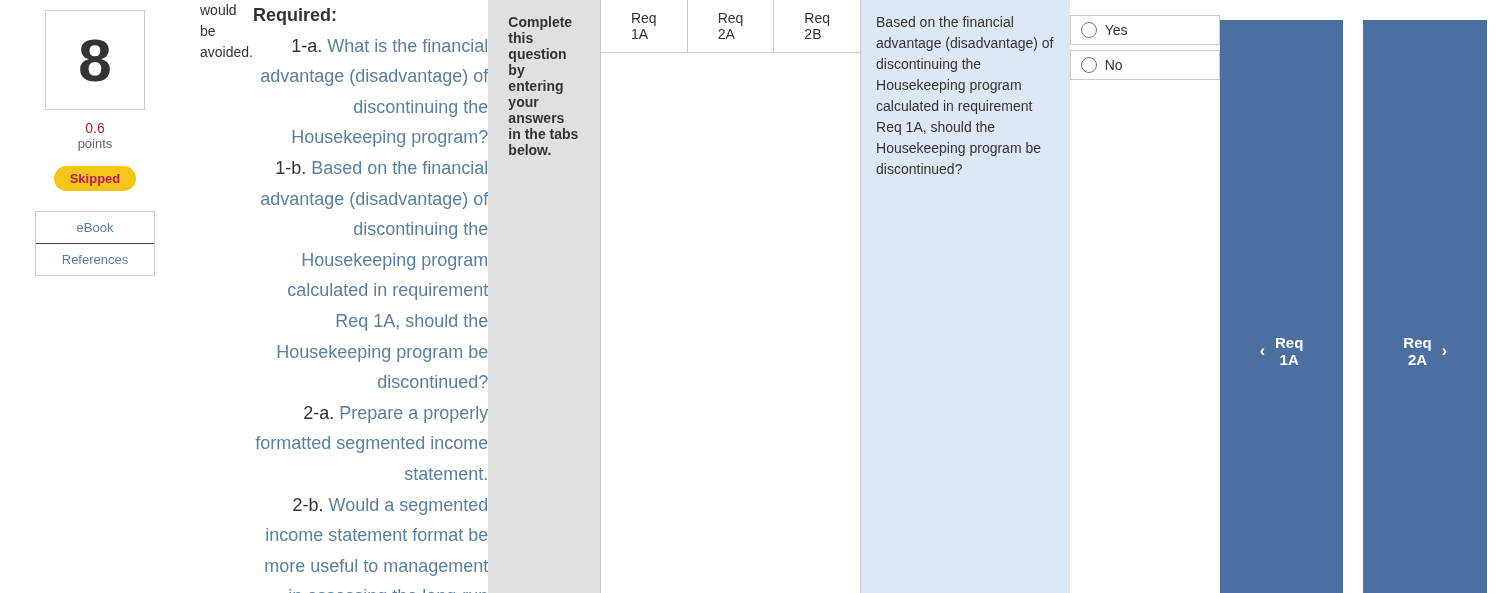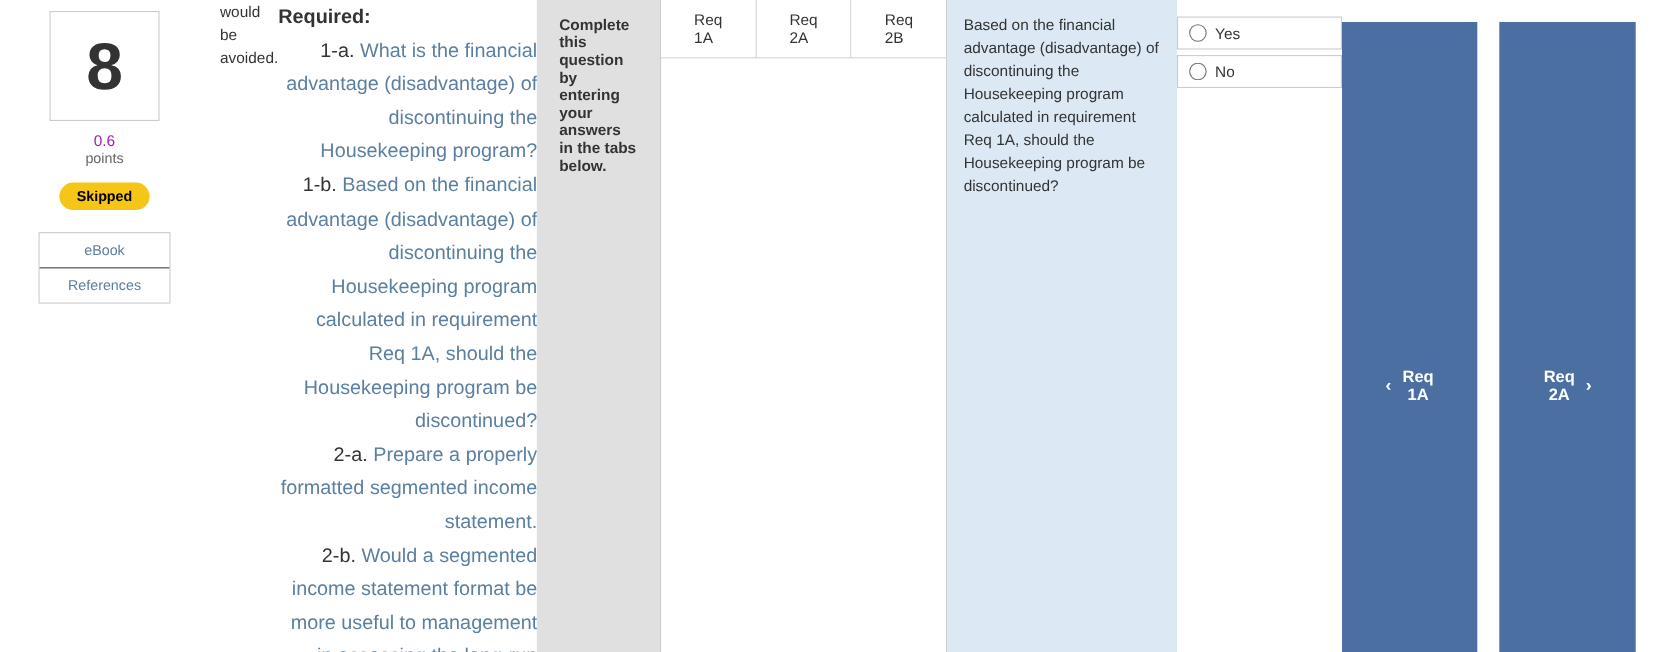--- a/index.html
+++ b/index.html
@@ -35,30 +35,30 @@
       font-size: 60px;
       font-weight: bold;
       color: #333;
       margin-bottom: 10px;
     }
     .points-section {
       text-align: center;
       margin-bottom: 15px;
     }
     .points-value {
-      color: #a21caf;
+      color: #b91c1c;
       font-size: 14px;
     }
     .points-label {
       color: #666;
       font-size: 13px;
     }
     .skipped-badge {
       background: #f5c518;
-      color: #000000;
+      color: #be185d;
       font-size: 13px;
       font-weight: bold;
       padding: 5px 16px;
       border-radius: 20px;
       margin-bottom: 20px;
     }
     .sidebar-links {
       display: flex;
       flex-direction: column;
       gap: 0;

